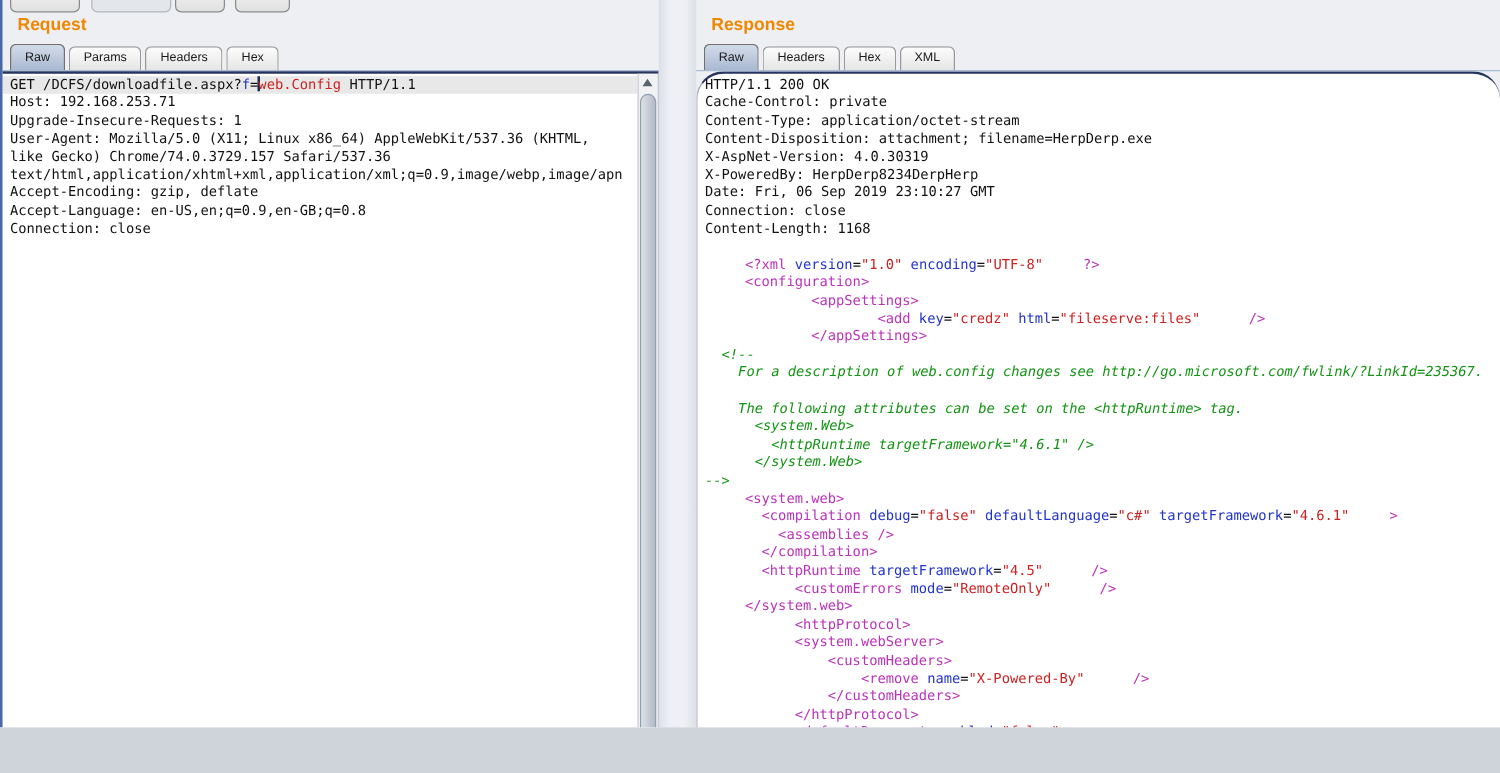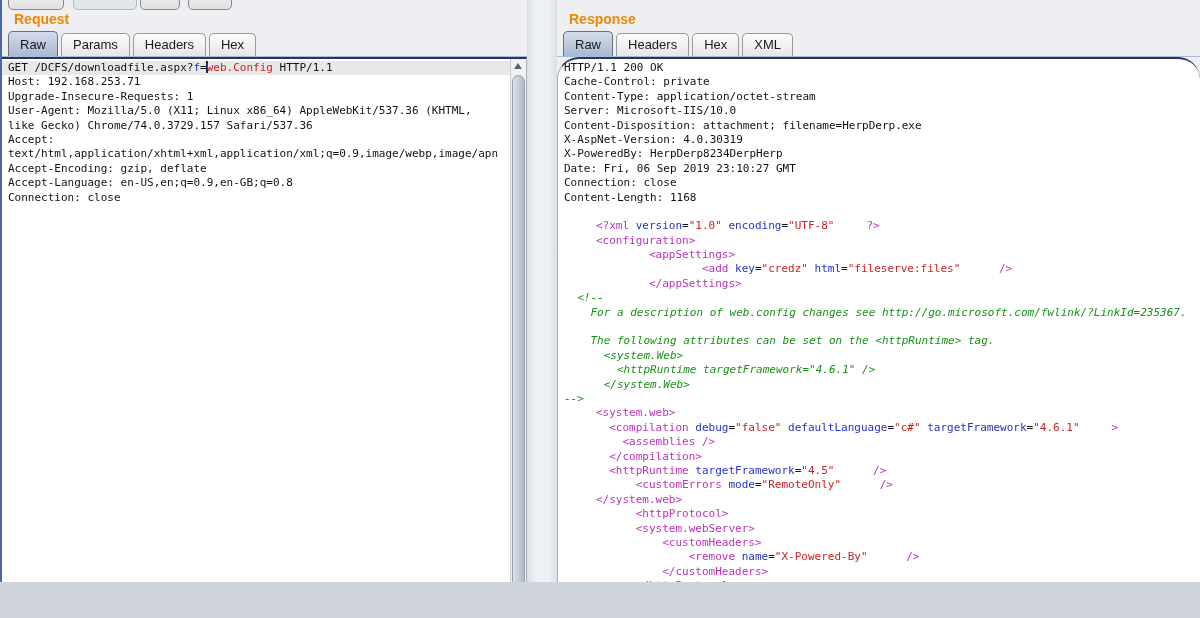--- a/index.html
+++ b/index.html
@@ -19,21 +19,21 @@
   .panel-left{left:2px;width:525px;}
   .panel-right{left:557px;right:0;}
   .divider{position:absolute;left:527px;top:0;width:30px;height:618px;
            background:linear-gradient(90deg,#dcdfe7,#eef0f5 30%,#eef0f5 70%,#dcdfe7);}
 
   .panel-title{margin:0;position:absolute;left:12px;top:11px;font-size:14px;font-weight:bold;
                color:var(--accent-orange,#ee8800);}
 
   .tabbar{position:absolute;left:0;right:0;top:31px;height:26px;display:flex;align-items:flex-end;
           border-bottom:1px solid #a9bbd6;padding-left:6px;box-sizing:border-box;}
-  .tab{font-size:13px;color:#1a1a1a;padding:3px 11px 4px;margin-right:3px;
+  .tab{font-size:10px;color:#1a1a1a;padding:3px 11px 4px;margin-right:3px;
        background:linear-gradient(#fcfcfc,#e6e6e6);border:1px solid #9a9a9a;border-bottom:none;
        border-radius:5px 5px 0 0;white-space:nowrap;}
   .tab.selected{background:linear-gradient(#d3dbe8,#a9b9d2);border-color:#707070;padding-top:5px;}
 
   .editor{position:absolute;left:0;right:0;top:57px;bottom:0;background:#ffffff;
           border-top:2px solid #26355e;}
   .panel-left .editor{border-right:1px solid #aab0b8;}
   .panel-right .editor{border-left:1px solid #aab0b8;border-radius:22px;}
 
   .code{position:absolute;top:0;bottom:0;left:0;right:16px;overflow:hidden;padding-top:2px;
@@ -78,21 +78,20 @@
         <div class="tab">Headers</div>
         <div class="tab">Hex</div>
       </div>
     <div class="editor">
       <div class="code" id="req-code">
           <div class="code-line hl"><span class="c-p">GET /DCFS/downloadfile.aspx?</span><span class="c-a">f</span><span class="c-p">=</span><span class="caret"></span><span class="c-v">web.Config</span><span class="c-p"> HTTP/1.1</span></div>
           <div class="code-line"><span class="c-p">Host: 192.168.253.71</span></div>
           <div class="code-line"><span class="c-p">Upgrade-Insecure-Requests: 1</span></div>
           <div class="code-line"><span class="c-p">User-Agent: Mozilla/5.0 (X11; Linux x86_64) AppleWebKit/537.36 (KHTML,</span></div>
           <div class="code-line"><span class="c-p">like Gecko) Chrome/74.0.3729.157 Safari/537.36</span></div>
-          <div class="code-line"><span class="c-p">Accept:</span></div>
           <div class="code-line"><span class="c-p">text/html,application/xhtml+xml,application/xml;q=0.9,image/webp,image/apn</span></div>
           <div class="code-line"><span class="c-p">Accept-Encoding: gzip, deflate</span></div>
           <div class="code-line"><span class="c-p">Accept-Language: en-US,en;q=0.9,en-GB;q=0.8</span></div>
           <div class="code-line"><span class="c-p">Connection: close</span></div>
         </div>
       <div class="scrollbar">
         <div class="scroll-up">
             <i></i>
           </div>
         <div class="scroll-thumb"></div>
@@ -108,21 +107,20 @@
         <div class="tab selected">Raw</div>
         <div class="tab">Headers</div>
         <div class="tab">Hex</div>
         <div class="tab">XML</div>
       </div>
     <div class="editor">
       <div class="code code-full" id="res-code">
           <div class="code-line"><span class="c-p">HTTP/1.1 200 OK</span></div>
           <div class="code-line"><span class="c-p">Cache-Control: private</span></div>
           <div class="code-line"><span class="c-p">Content-Type: application/octet-stream</span></div>
-          <div class="code-line"><span class="c-p">Server: Microsoft-IIS/10.0</span></div>
           <div class="code-line"><span class="c-p">Content-Disposition: attachment; filename=HerpDerp.exe</span></div>
           <div class="code-line"><span class="c-p">X-AspNet-Version: 4.0.30319</span></div>
           <div class="code-line"><span class="c-p">X-PoweredBy: HerpDerp8234DerpHerp</span></div>
           <div class="code-line"><span class="c-p">Date: Fri, 06 Sep 2019 23:10:27 GMT</span></div>
           <div class="code-line"><span class="c-p">Connection: close</span></div>
           <div class="code-line"><span class="c-p">Content-Length: 1168</span></div>
           <div class="code-line">&nbsp;</div>
           <div class="code-line"><span class="c-t">&lt;?xml </span><span class="c-a">version</span><span class="c-p">=</span><span class="c-v">"1.0"</span><span class="c-p"> </span><span class="c-a">encoding</span><span class="c-p">=</span><span class="c-v">"UTF-8"</span><span class="c-t">?&gt;</span></div>
           <div class="code-line"><span class="c-t">&lt;configuration&gt;</span></div>
           <div class="code-line"><span class="c-t">        &lt;appSettings&gt;</span></div>

